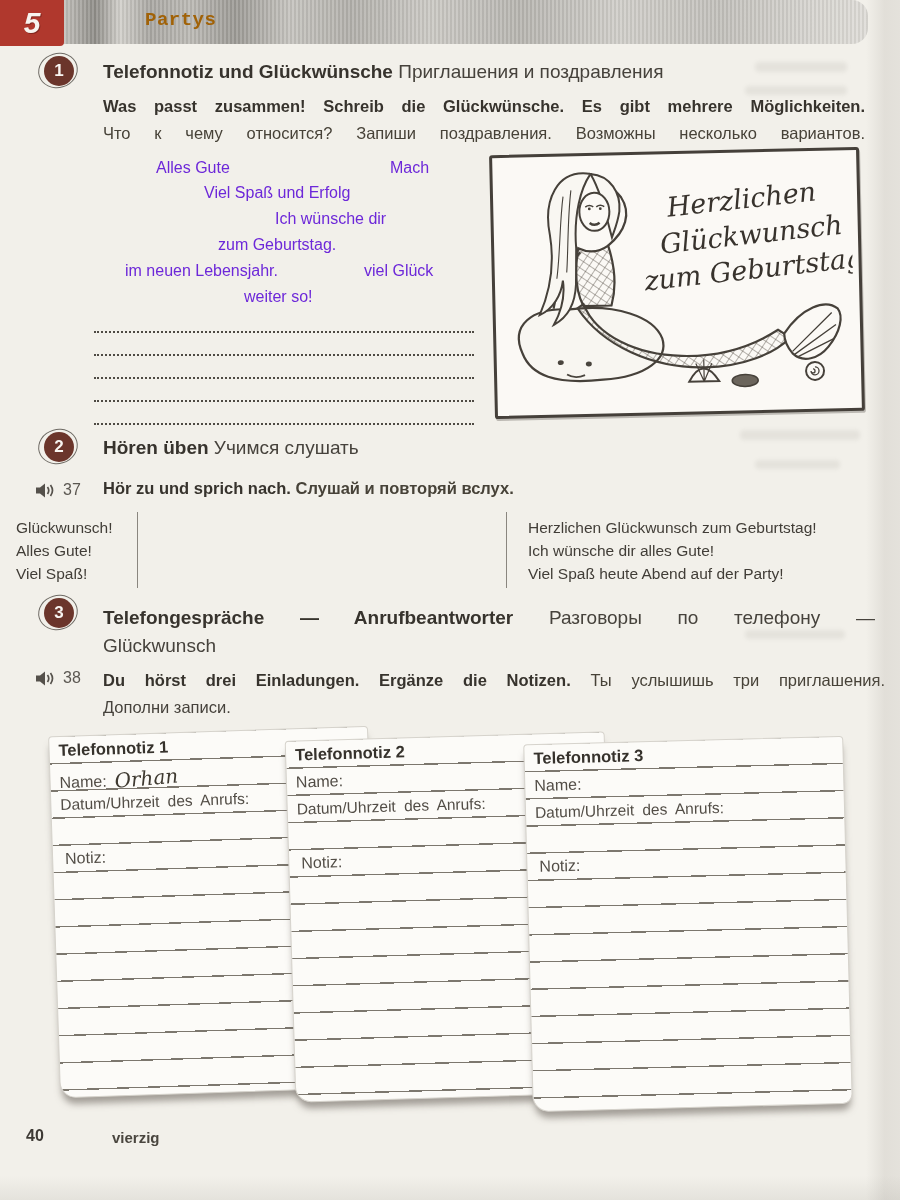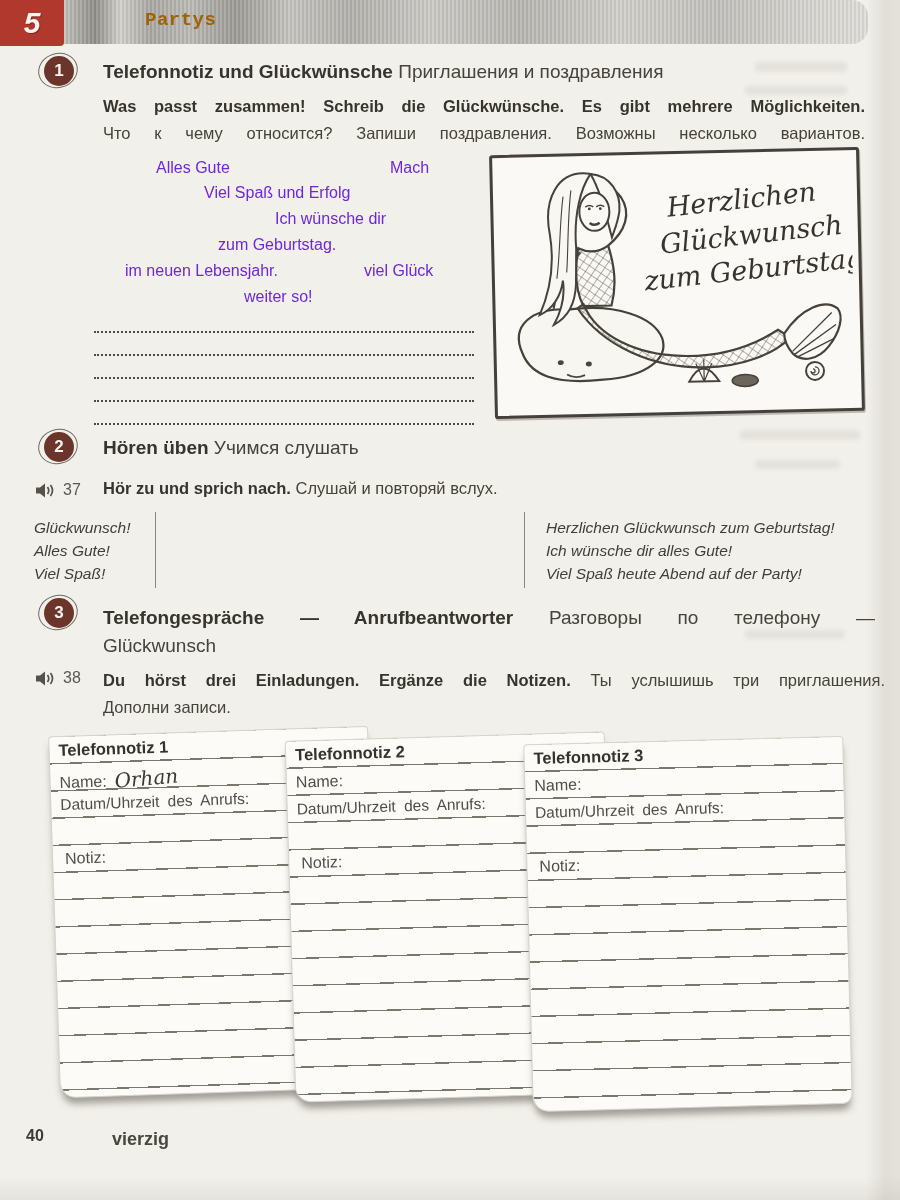--- a/index.html
+++ b/index.html
@@ -55,27 +55,27 @@
     border:3px solid #45403a;border-radius:3px;transform:rotate(-1.3deg);
     box-shadow:1px 2px 0 rgba(90,84,76,.35);}
   .greeting-card svg{position:absolute;left:0;top:0;}
 
   
   .audio-num{position:absolute;left:36px;display:flex;align-items:center;gap:8px;
     color:#5b5751;font-size:16px;}
   .an2{top:481px}.an3{top:669px}
   .audio-instr{position:absolute;left:103px;font-size:16.5px;color:#37332d;}
   .ai2{top:479px;font-weight:bold;}
-  .ai2 .ru{font-weight:normal;color:#474238;}
+  .ai2 .ru{font-weight:bold;color:#474238;}
   .ai3{top:667px;width:782px;line-height:27px;font-weight:bold;}
   .ai3 .ru{font-weight:normal;color:#474238;}
 
   
-  .cols{position:absolute;left:34px;top:514px;width:848px;height:74px;
-    font-size:15.5px;color:#413d37;line-height:23px;font-style:italic;}
+  .cols{position:absolute;left:16px;top:514px;width:848px;height:74px;
+    font-size:15.5px;color:#413d37;line-height:23px;}
   .colA{position:absolute;left:0;top:2px;}
   .colB{position:absolute;left:142px;top:2px;}
   .colC{position:absolute;left:512px;top:2px;}
   .vline{position:absolute;top:-2px;height:76px;border-left:1.5px solid #8a867f;}
   .vl1{left:121px}.vl2{left:490px}
 
   
   .note-card{position:absolute;width:318px;height:360px;background:#fcfbf8;
     border:1px solid #d6d3cc;border-radius:4px 4px 10px 16px;
     background-image:repeating-linear-gradient(180deg,transparent 0 25.8px,#7c776e 25.8px 27.2px);
@@ -85,21 +85,21 @@
   .nc3{left:528px;top:740px;z-index:3;transform:rotate(-1.5deg);height:366px;}
   .nc-title{position:absolute;left:9px;top:4px;font-weight:bold;font-size:16.5px;color:#36322c;}
   .nc-name{position:absolute;left:9px;top:32px;font-size:16px;color:#524d46;}
   .hand{font-family:"DejaVu Serif",serif;font-style:italic;font-size:20px;color:#3e3930;
     margin-left:8px;display:inline-block;transform:rotate(-3deg);}
   .nc-datum{position:absolute;left:9px;top:59px;font-size:15.5px;color:#524d46;word-spacing:4px;}
   .nc-notiz{position:absolute;left:12px;top:113px;font-size:16px;color:#524d46;}
 
   
   .pageno{position:absolute;left:26px;top:1127px;font-size:16px;font-weight:bold;color:#3e3a35;}
-  .pageword{position:absolute;left:112px;top:1129px;font-size:18px;font-weight:bold;color:#4a463f;text-align:right;}
+  .pageword{position:absolute;left:112px;top:1129px;font-size:15px;font-weight:bold;color:#4a463f;text-align:right;}
 
   
   .smudge{position:absolute;background:#6f6a62;opacity:.10;filter:blur(2px);border-radius:4px;}
   .edge-right{position:absolute;right:0;top:0;width:34px;height:100%;pointer-events:none;z-index:5;
     background:linear-gradient(90deg,rgba(140,134,125,0) 0,rgba(140,134,125,.16) 55%,rgba(226,223,217,.85) 100%);}
   .edge-bottom{position:absolute;left:0;bottom:0;width:100%;height:24px;pointer-events:none;z-index:5;
     background:linear-gradient(0deg,rgba(150,148,140,.15),rgba(150,148,140,0));}
 </style>
 </head>
 <body>

